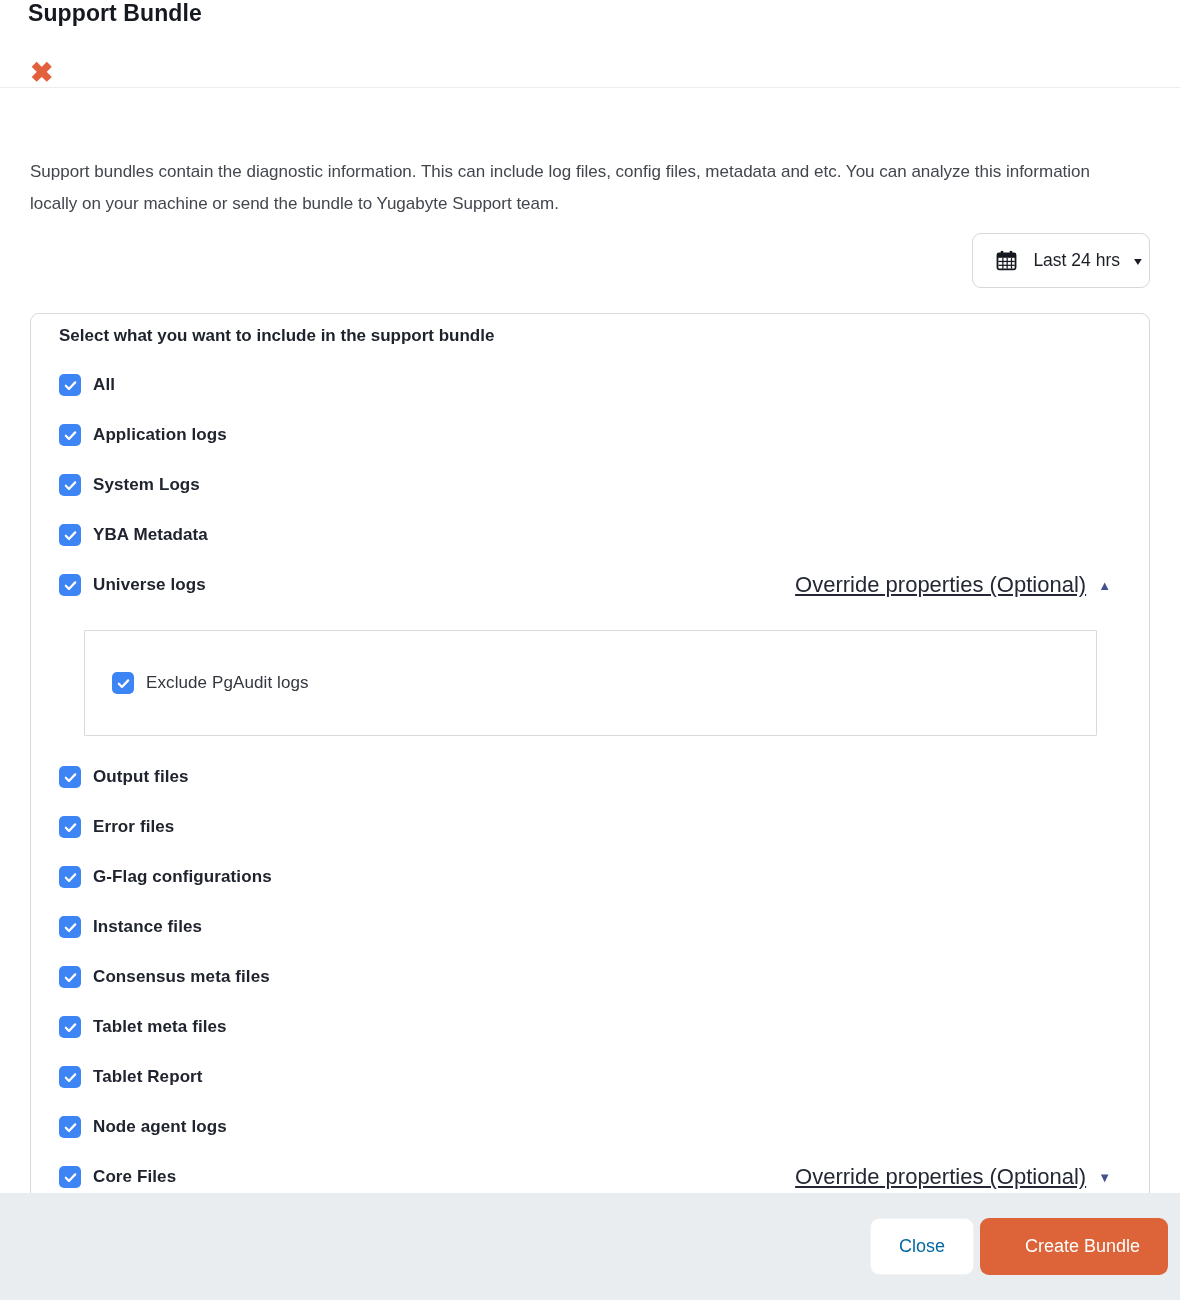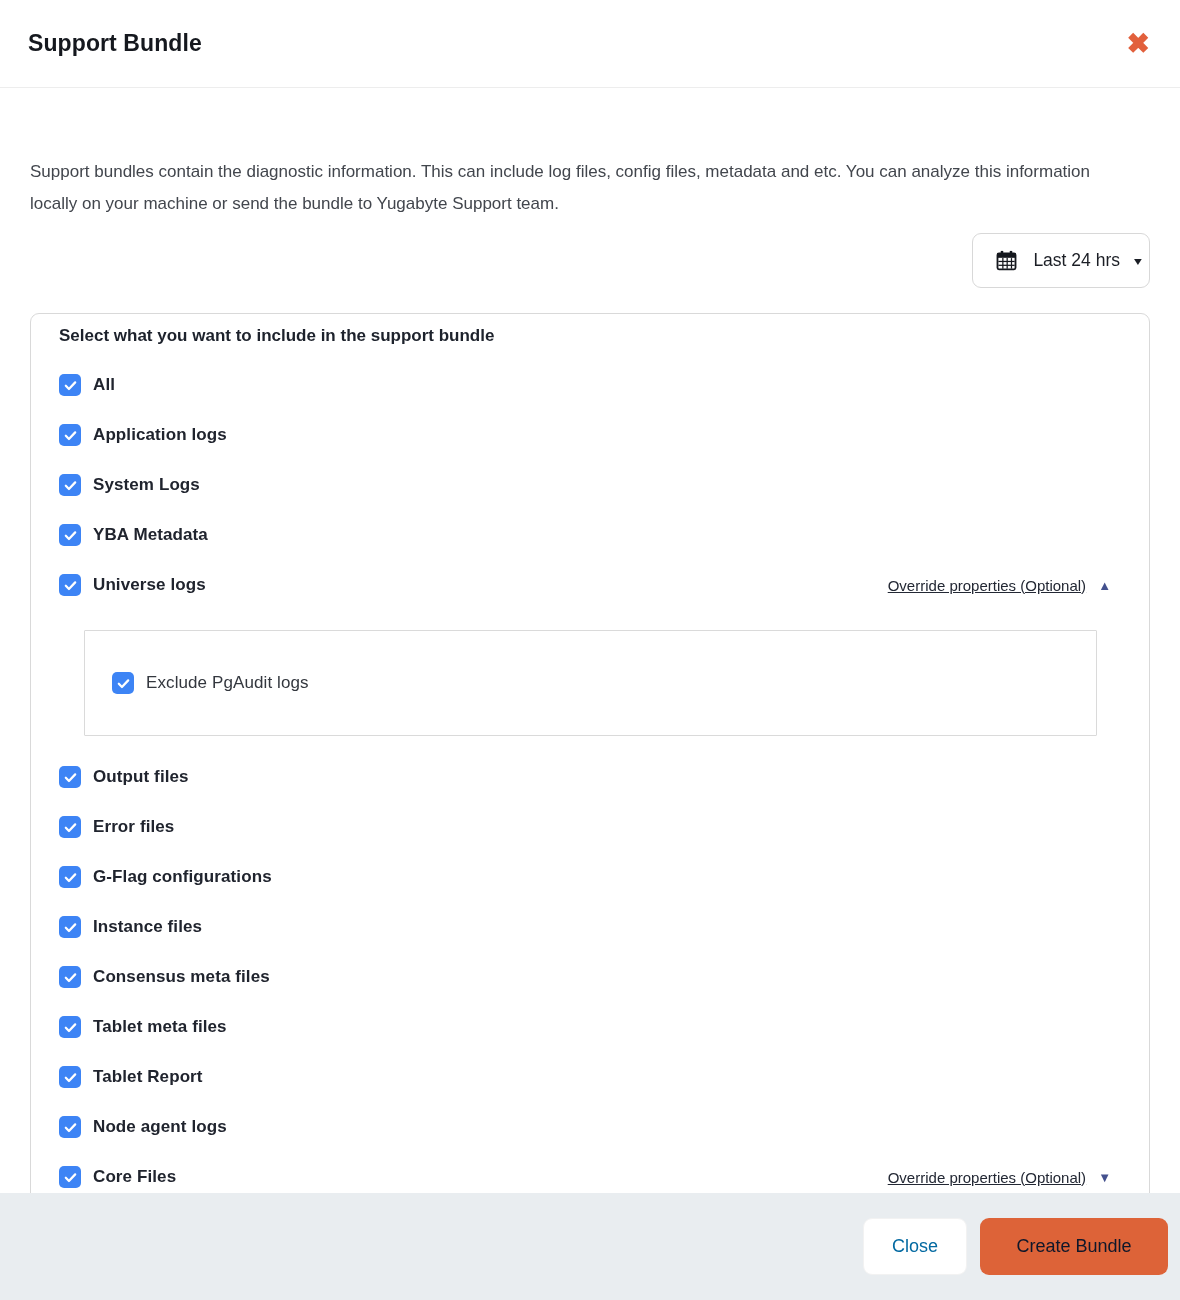--- a/index.html
+++ b/index.html
@@ -10,23 +10,24 @@
     position: relative;
     overflow: hidden;
     color: #20242e;
   }
 
   
   .modal-header {
     height: 88px;
     border-bottom: 1px solid #ededed;
     display: flex;
-    align-items: center;
+    align-items: flex-start;
     justify-content: space-between;
     padding: 0 28px;
+    flex-direction: column;
   }
   .modal-title {
     font-size: 23px;
     font-weight: 700;
     color: #15181e;
     letter-spacing: 0.1px;
   }
   .close-btn {
     background: none;
     border: none;
@@ -113,21 +114,21 @@
     margin-left: 12px;
     letter-spacing: 0.1px;
   }
   .cb-label.regular { font-weight: 400; color: #33373e; }
   .override-link {
     display: flex;
     align-items: center;
     cursor: pointer;
   }
   .override-text {
-    font-size: 15px;
+    font-size: 22px;
     color: #232834;
     text-decoration: underline;
   }
   .override-caret {
     font-size: 13px;
     color: #44518e;
     margin-left: 12px;
   }
   .sub-panel {
     margin: 20px 24px 16px 25px;
@@ -164,22 +165,23 @@
     width: 104px;
     background: #ffffff;
     border: 1px solid #f2f2f2;
     color: #0369a1;
   }
   .btn-create {
     min-width: 188px;
     padding: 0 28px;
     background: #dd6338;
     border: none;
-    color: #0f172a;
-    margin-left: 13px;
+    color: #ffffff;
+    margin-left: 6px;
+    text-align: right;
   }
 </style>
 </head>
 <body>
 
 <div class="modal-header">
   <div class="modal-title">Support Bundle</div>
   <button class="close-btn">✖</button>
 </div>
 

